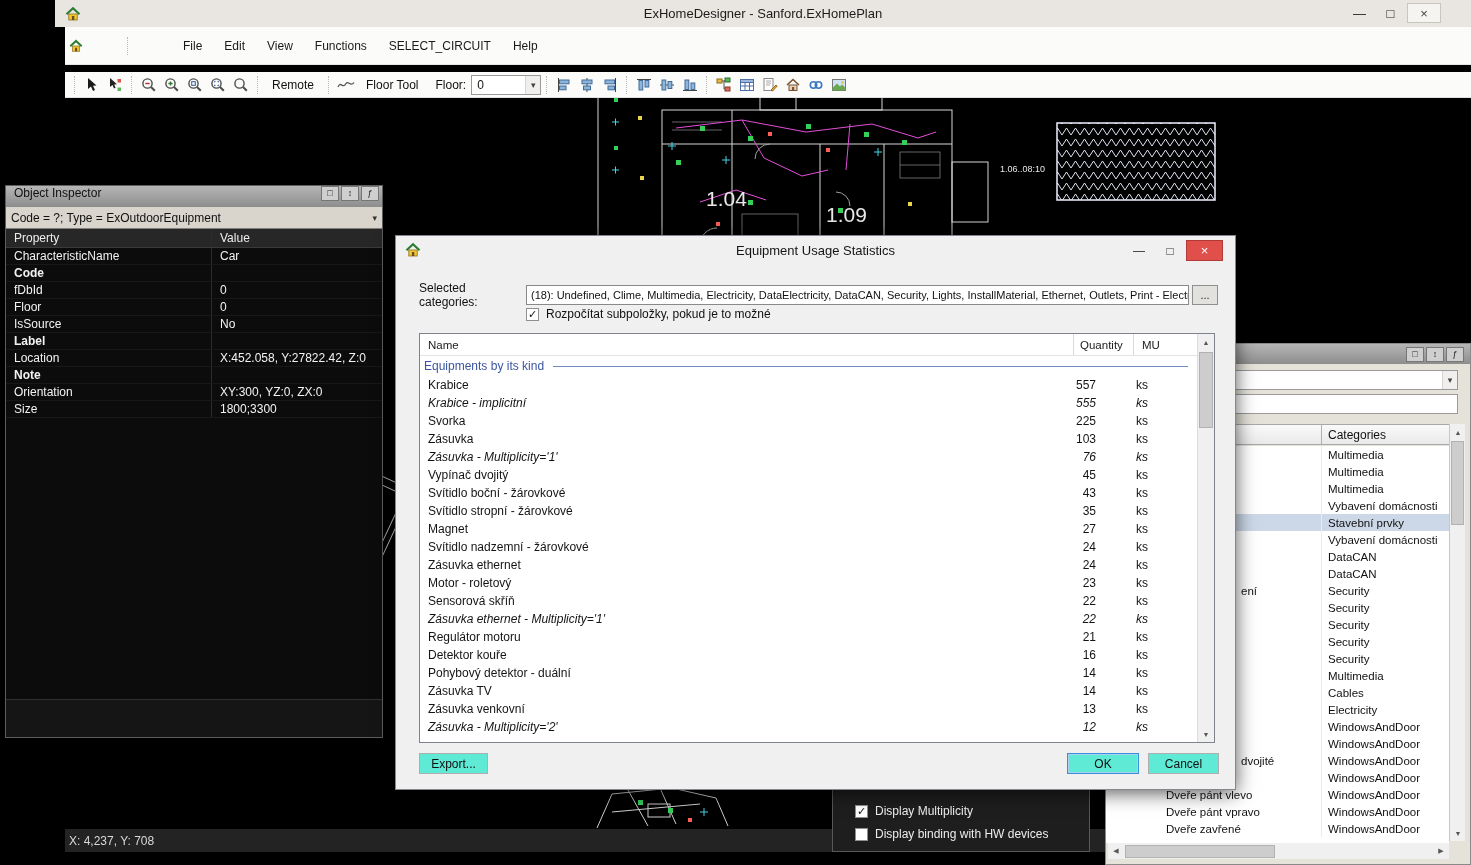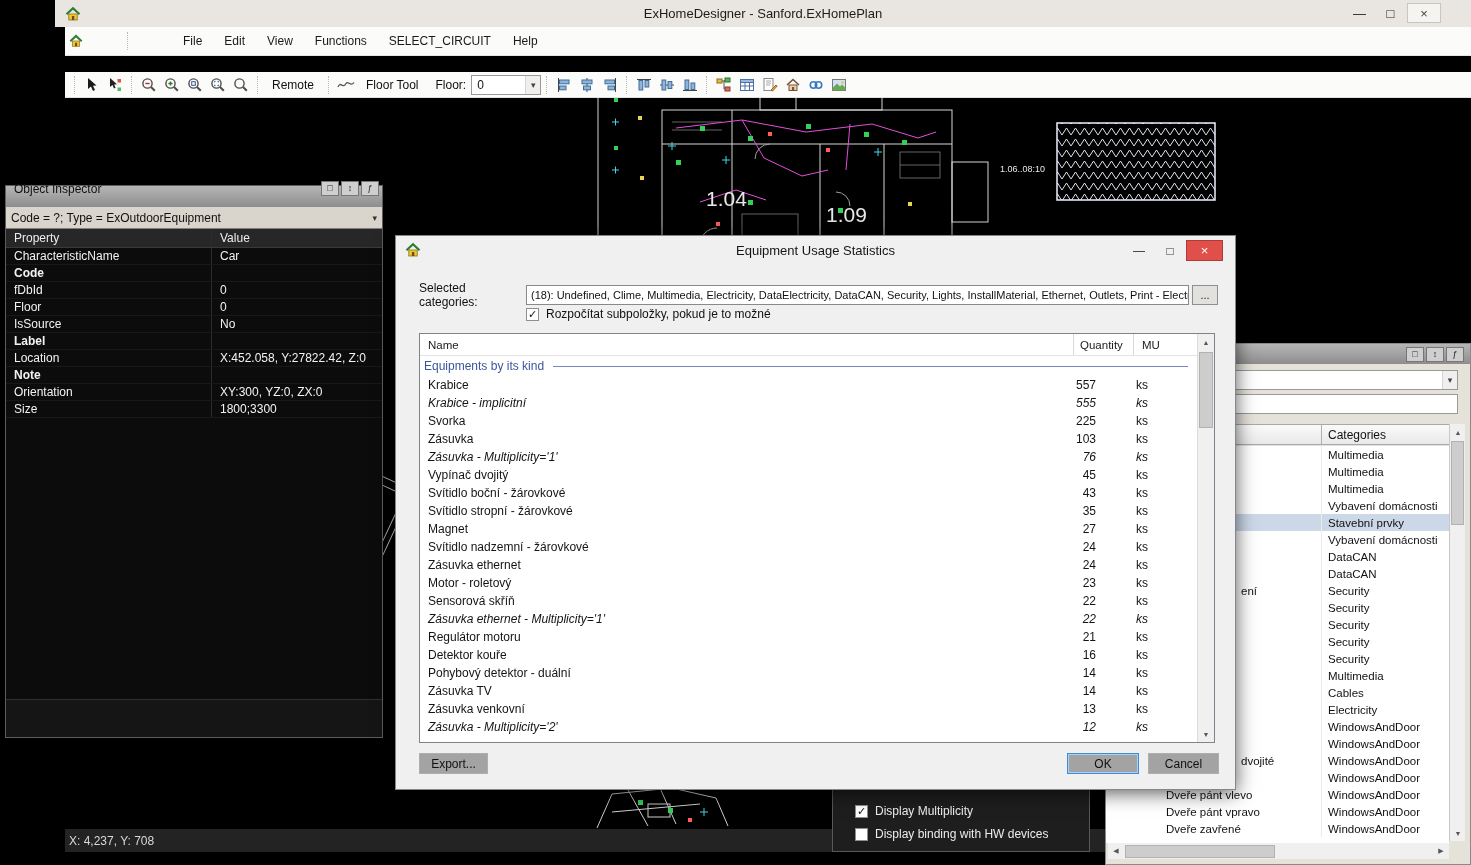--- a/index.html
+++ b/index.html
@@ -9,40 +9,40 @@
   .icon16{width:16px;height:16px;} .icon14{width:14px;height:14px;}
 
   
   .titlebar{position:absolute;left:55px;top:0;width:1416px;height:27px;background:#e9e6e1;display:flex;align-items:center;}
   .tb-title{position:absolute;left:0;right:0;text-align:center;font-size:13px;color:#1c1c1c;}
   .app-ic{margin-left:10px;z-index:1;display:flex;}
   .win-controls{position:absolute;right:30px;top:3px;display:flex;gap:2px;align-items:center;z-index:1;}
   .win-btn{width:29px;height:20px;display:flex;align-items:center;justify-content:center;font-size:13px;color:#222;}
   .win-btn.close{width:34px;background:#f6f4f1;border:1px solid #c9c6c0;color:#444;}
 
-  .menubar{position:absolute;left:65px;top:27px;width:1406px;height:29px;background:#fbfbfa;border-bottom:1px solid #e6e6e6;display:flex;align-items:center;padding-left:4px;z-index:1;gap:39px;}
+  .menubar{position:absolute;left:65px;top:27px;width:1406px;height:38px;background:#fbfbfa;border-bottom:1px solid #e6e6e6;display:flex;align-items:center;padding-left:4px;z-index:1;gap:39px;}
   .menu-items{display:flex;height:100%;align-items:center;}
   .menu-item{padding:0 11px;font-size:12px;color:#1a1a1a;height:100%;display:flex;align-items:center;}
   .vsep{width:0;height:18px;border-left:1px dotted #b8b8b8;margin:0 5px;}
 
   .toolbar{position:absolute;left:65px;top:72px;width:1406px;height:26px;background:#fbfbfa;border-bottom:1px solid #e0e0e0;display:flex;align-items:center;padding-left:4px;z-index:1;}
   .tbtn{width:23px;height:21px;display:flex;align-items:center;justify-content:center;}
   .tbtn-text{padding:0 9px;font-size:12px;color:#111;height:21px;display:flex;align-items:center;}
   .floor-label{font-size:12px;margin:0 5px 0 8px;color:#111;}
   .floor-combo{width:70px;height:20px;background:#fff;border:1px solid #9a9a9a;display:flex;align-items:center;}
   .floor-value{flex:1;padding-left:5px;font-size:12px;color:#111;}
   .combo-arrow{width:15px;height:100%;display:flex;align-items:center;justify-content:center;font-size:9px;color:#444;border-left:1px solid #d5d5d5;background:#f0efed;}
 
   #cad-canvas{position:absolute;left:0;top:82px;}
 
   .statusbar{position:absolute;left:65px;top:829px;width:1406px;height:23px;background:#232323;color:#d8d8d8;font-size:12px;display:flex;align-items:center;padding-left:4px;z-index:2;}
 
   
   #inspector{position:absolute;left:5px;top:185px;width:378px;height:553px;background:#0c0c0c;border:1px solid #5e5e5e;z-index:3;box-shadow:2px 3px 10px rgba(0,0,0,.5);}
-  .oi-titlebar{height:21px;background:linear-gradient(#b6b6b6,#8d8d8d);display:flex;align-items:center;padding:0 3px 16px 8px;font-size:12px;color:#101010;}
+  .oi-titlebar{height:21px;background:linear-gradient(#b6b6b6,#8d8d8d);display:flex;padding:0 3px 16px 8px;font-size:12px;color:#101010;}
   .oi-title{flex:1;}
   .p-btn{width:18px;height:15px;margin-left:2px;background:#cfcfcf;border:1px solid #767676;display:flex;align-items:center;justify-content:center;font-size:9px;color:#222;line-height:1;}
   .oi-selector{height:22px;background:#d9d5cc;border-bottom:1px solid #7f7f7f;display:flex;align-items:center;padding:0 5px;font-size:12px;color:#111;}
   .oi-selector-text{flex:1;white-space:nowrap;overflow:hidden;}
   .oi-header{display:flex;height:19px;background:#272727;color:#ededed;font-size:12px;border-bottom:1px solid #3a3a3a;align-items:center;}
   .oi-prop{width:206px;padding-left:8px;border-right:1px solid #2c2c2c;overflow:hidden;white-space:nowrap;height:100%;display:flex;align-items:center;}
   .oi-val{flex:1;padding-left:8px;overflow:hidden;white-space:nowrap;}
   .oi-row{display:flex;height:17px;align-items:center;font-size:12px;color:#f2f2f2;border-bottom:1px solid #181818;}
   .oi-bold{font-weight:bold;}
   .oi-bottom{position:absolute;left:0;right:0;bottom:0;height:38px;background:#151515;border-top:1px solid #2f2f2f;}
@@ -96,21 +96,21 @@
   .dg-section{display:flex;align-items:center;height:20px;padding-left:4px;width:778px;color:#3a55a0;font-size:12px;}
   .sec-line{flex:1;height:0;border-top:1px solid #7589c2;margin:0 10px 0 9px;}
   .st-row{display:flex;height:18px;align-items:center;font-size:12px;color:#141414;width:778px;}
   .st-italic{font-style:italic;}
   .st-name{width:646px;padding-left:8px;white-space:nowrap;overflow:hidden;}
   .st-qty{width:60px;text-align:right;padding-right:30px;}
   .st-mu{flex:1;padding-left:10px;}
   .dg-vscroll{position:absolute;right:0;top:0;width:17px;height:408px;background:#f0f0f0;border-left:1px solid #dcdcdc;}
   .dg-vscroll .sb-thumb-v{top:18px;height:76px;width:14px;}
   .dg-vscroll .sb-bottom{position:absolute;left:0;bottom:0;}
-  .btn{background:#a3a3a3;border:1px solid #aeaeae;display:flex;align-items:center;justify-content:center;font-size:12px;color:#111;}
+  .btn{background:#5eead4;border:1px solid #aeaeae;display:flex;align-items:center;justify-content:center;font-size:12px;color:#111;}
   .dg-export{position:absolute;left:23px;top:517px;width:69px;height:21px;}
   .dg-ok{position:absolute;left:671px;top:517px;width:72px;height:21px;border:1px solid #3a8edb;box-shadow:inset 0 0 0 1px #a8d1f2;}
   .dg-cancel{position:absolute;left:752px;top:517px;width:71px;height:21px;}
 </style>
 </head>
 <body>
 
 <svg width="0" height="0" style="position:absolute" aria-hidden="true">
   <symbol id="sym-house" viewBox="0 0 16 16">
     <path d="M1.5 8.2 L8 2.2 L14.5 8.2" fill="none" stroke="#2e7d32" stroke-width="2.2"></path>

